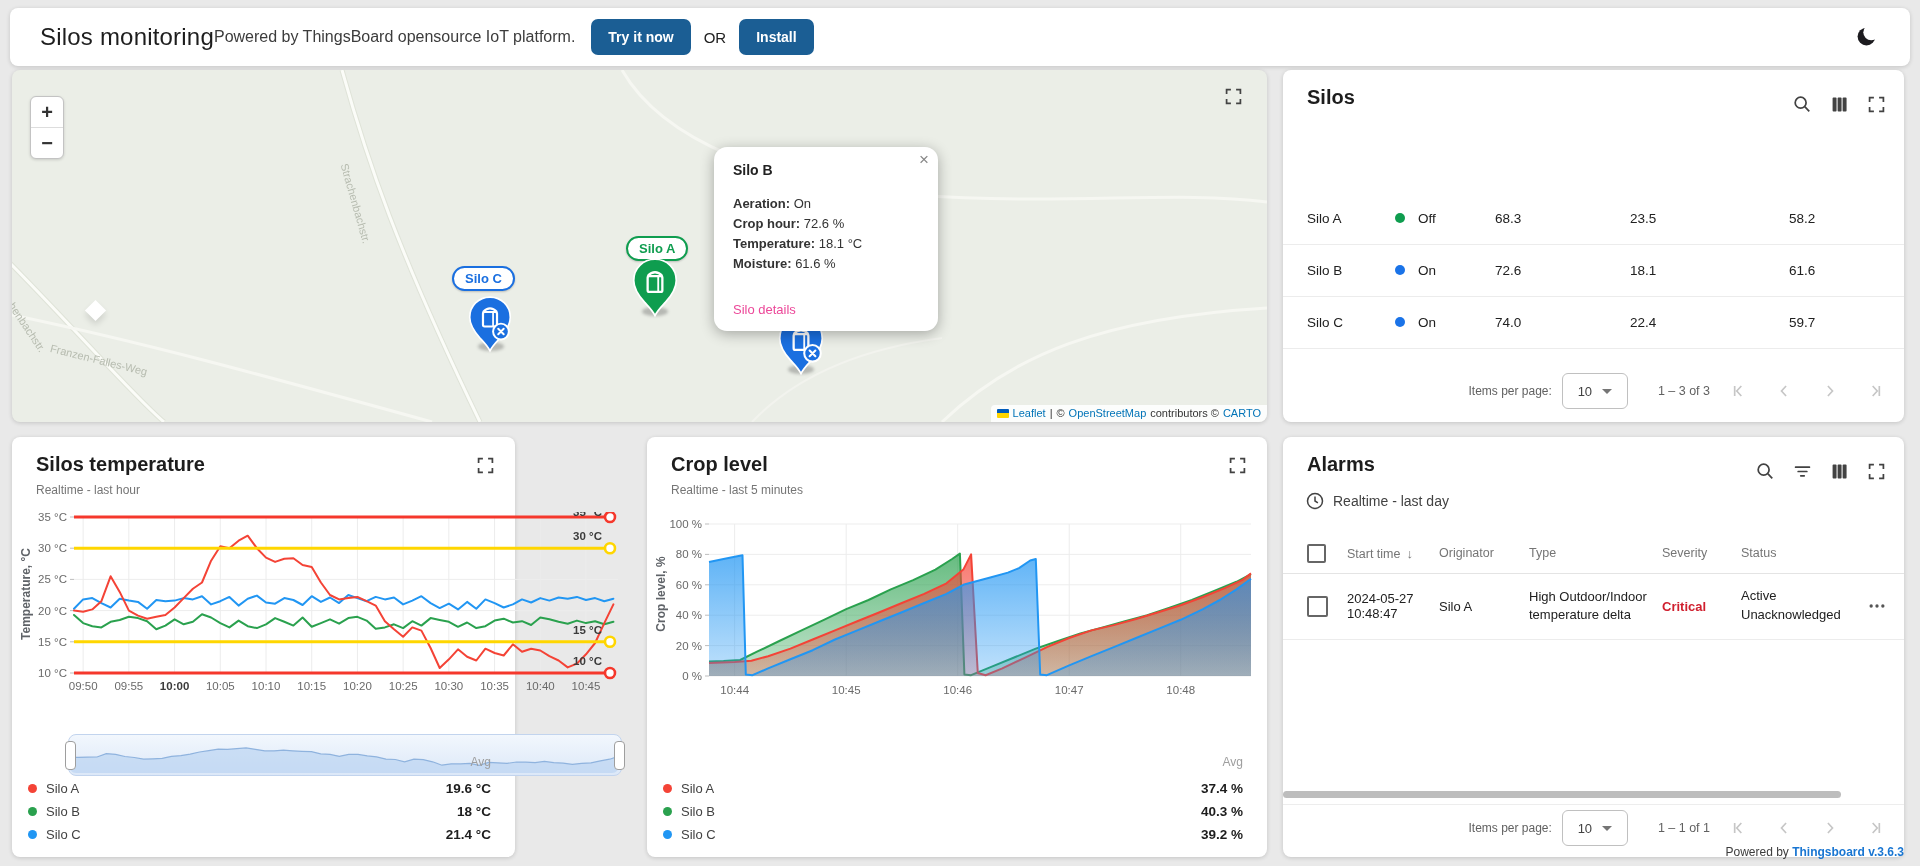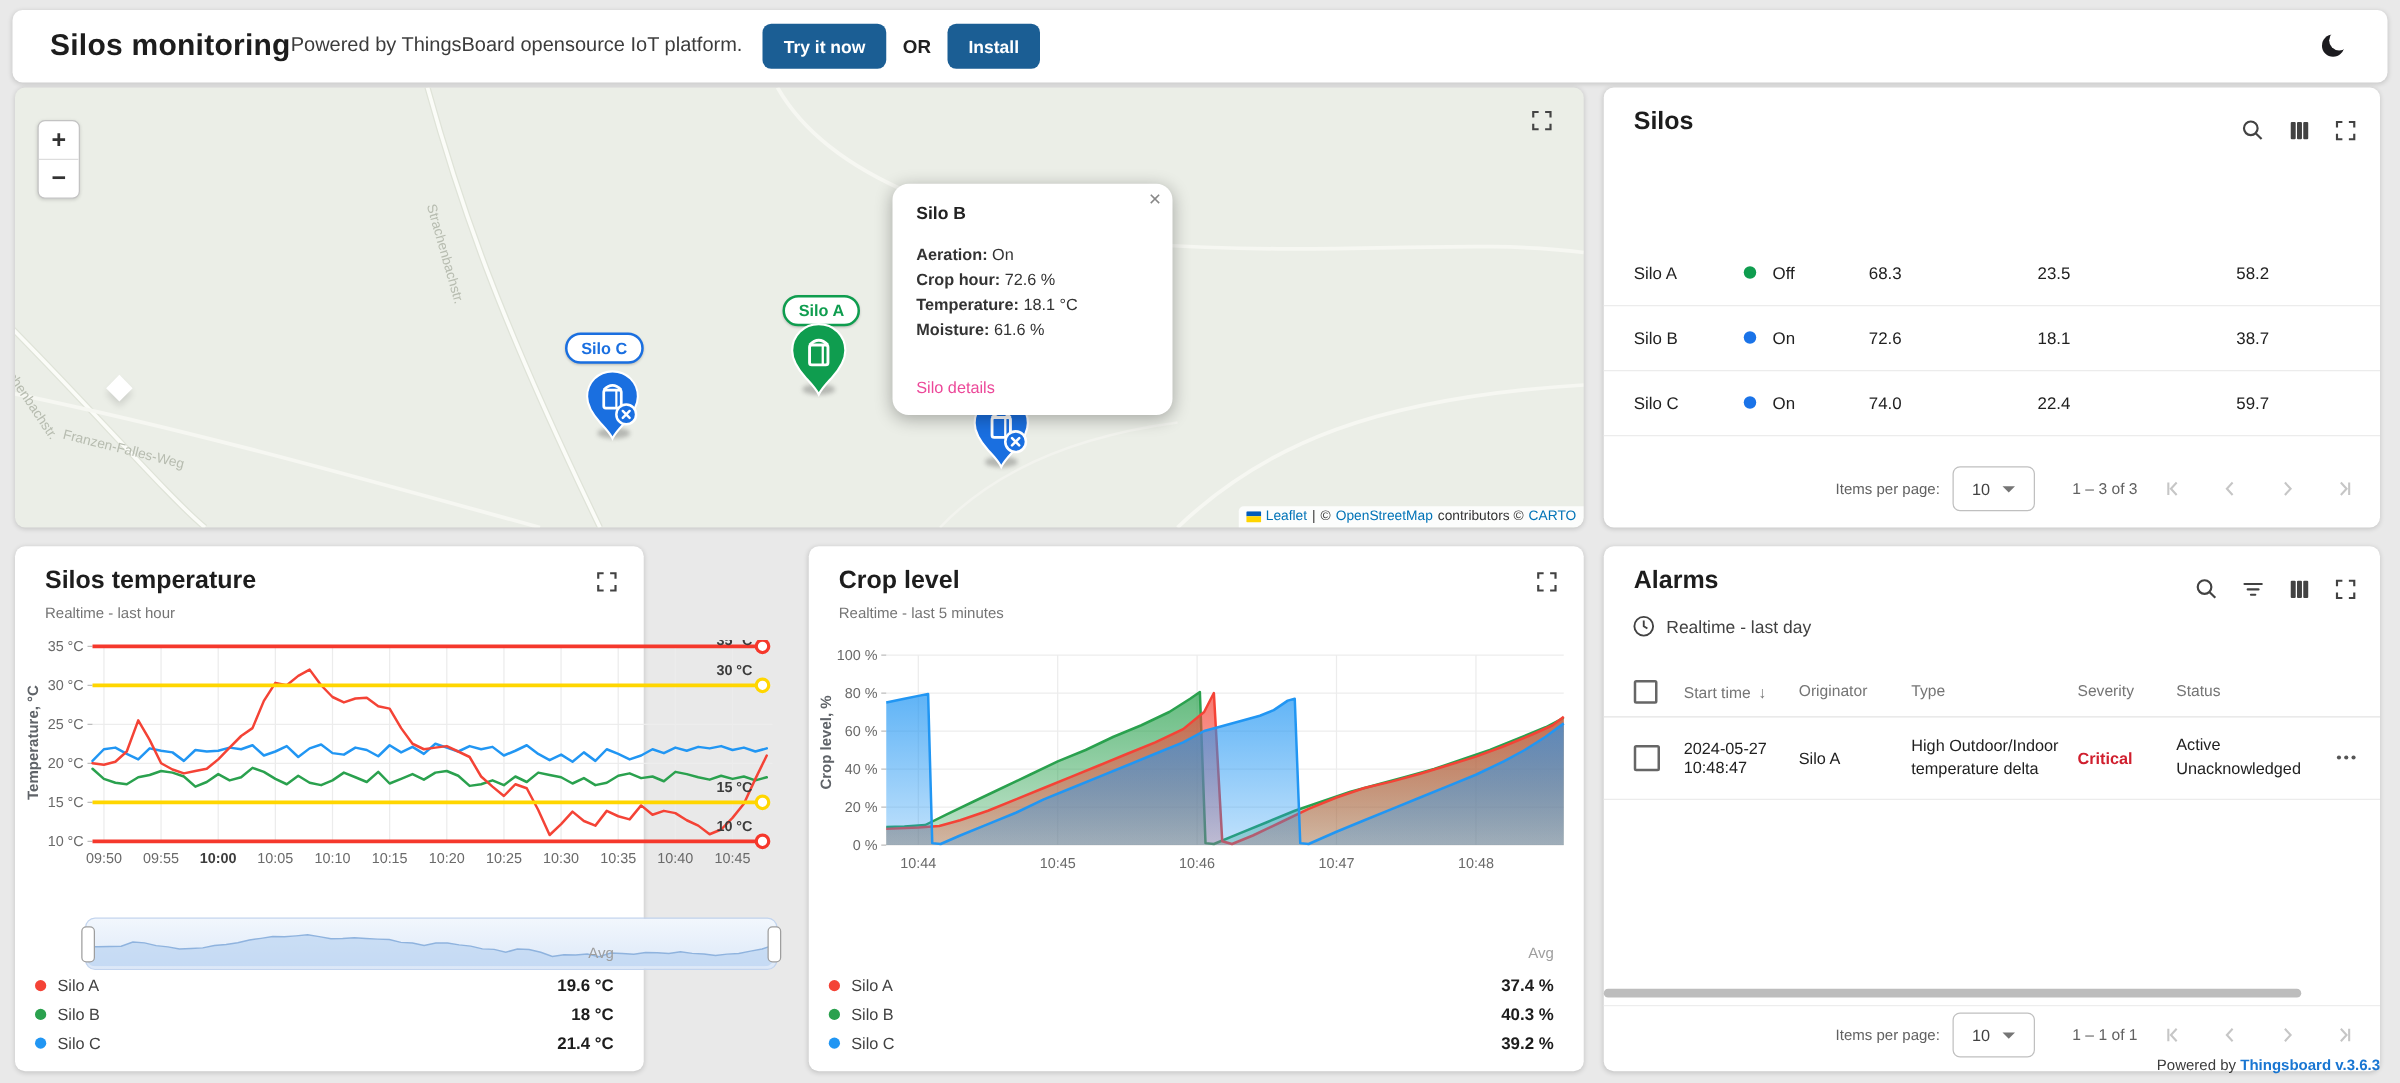--- a/index.html
+++ b/index.html
@@ -5,26 +5,26 @@
   html,body{margin:0;padding:0;}
   body{
     width:1920px;height:866px;position:relative;overflow:hidden;
     background:#e9e9e9;
     font-family:"Liberation Sans","DejaVu Sans",sans-serif;
     -webkit-font-smoothing:antialiased;
   }
   .card{position:absolute;background:#fff;border-radius:8px;box-shadow:0 1px 4px rgba(0,0,0,.16);}
   
   .header{left:10px;top:8px;width:1900px;height:58px;display:flex;align-items:center;}
-  .h-title{font-size:24px;font-weight:700;color:#1d1d1d;margin-left:30px;letter-spacing:.2px;}
+  .h-title{font-size:24px;font-weight:400;color:#1d1d1d;margin-left:30px;letter-spacing:.2px;}
   .h-sub{font-size:16px;color:#3c3c3c;}
   .hbtn{border:none;cursor:pointer;background:#1b5e94;color:#fff;font-family:inherit;
         font-size:14px;font-weight:700;padding:10px 17px;border-radius:7px;}
   .hbtn.try{margin-left:16px;}
-  .h-or{font-size:15px;font-weight:700;color:#212121;margin:0 13px;}
+  .h-or{font-size:15px;font-weight:400;color:#212121;margin:0 13px;}
   .moon-btn{margin-left:auto;margin-right:26px;background:none;border:none;cursor:pointer;padding:4px;}
   
   .map-card{left:12px;top:70px;width:1255px;height:352px;overflow:hidden;background:#ebeee7;}
   .map-bg{position:absolute;left:0;top:0;}
   .street{position:absolute;color:#b7bcb0;font-size:11px;white-space:nowrap;}
   .zoomctl{position:absolute;left:18px;top:26px;width:32px;background:#fff;border:1px solid #c3c3c3;
            border-radius:6px;overflow:hidden;box-shadow:0 1px 3px rgba(0,0,0,.15);}
   .zoomctl div{height:30px;display:flex;align-items:center;justify-content:center;
                font-size:20px;font-weight:600;color:#333;cursor:pointer;}
   .zoomctl div:first-child{border-bottom:1px solid #ddd;}
@@ -243,21 +243,21 @@
     <div>58.2</div>
   </div>
   <div class="trow tgrid" style="top:174px;">
     <div>Silo B</div>
     <div class="aer">
         <span class="dot" style="background-color: rgb(26, 115, 232);"></span>
         <span>On</span>
       </div>
     <div>72.6</div>
     <div>18.1</div>
-    <div>38.7</div>
+    <div>61.6</div>
   </div>
   <div class="trow tgrid" style="top:226px;">
     <div>Silo C</div>
     <div class="aer">
         <span class="dot" style="background-color: rgb(26, 115, 232);"></span>
         <span>On</span>
       </div>
     <div>74.0</div>
     <div>22.4</div>
     <div>59.7</div>

